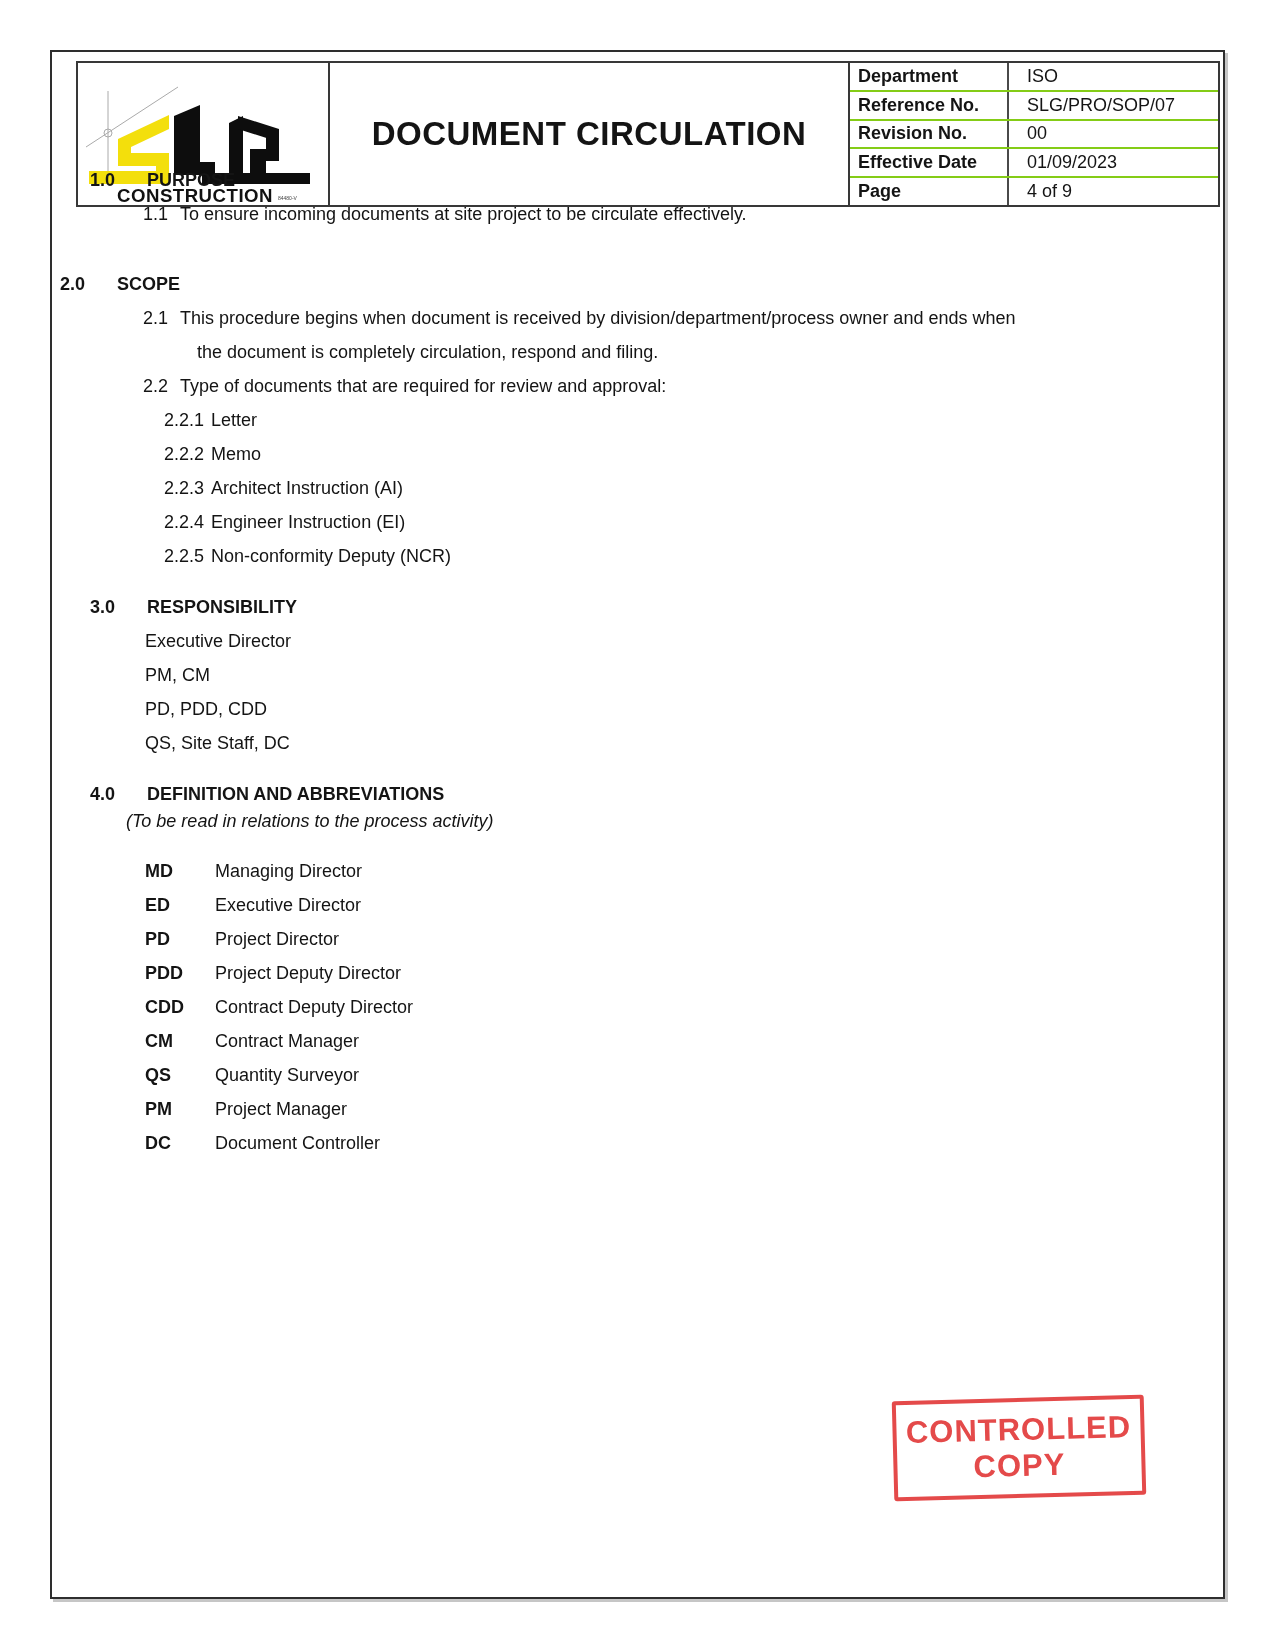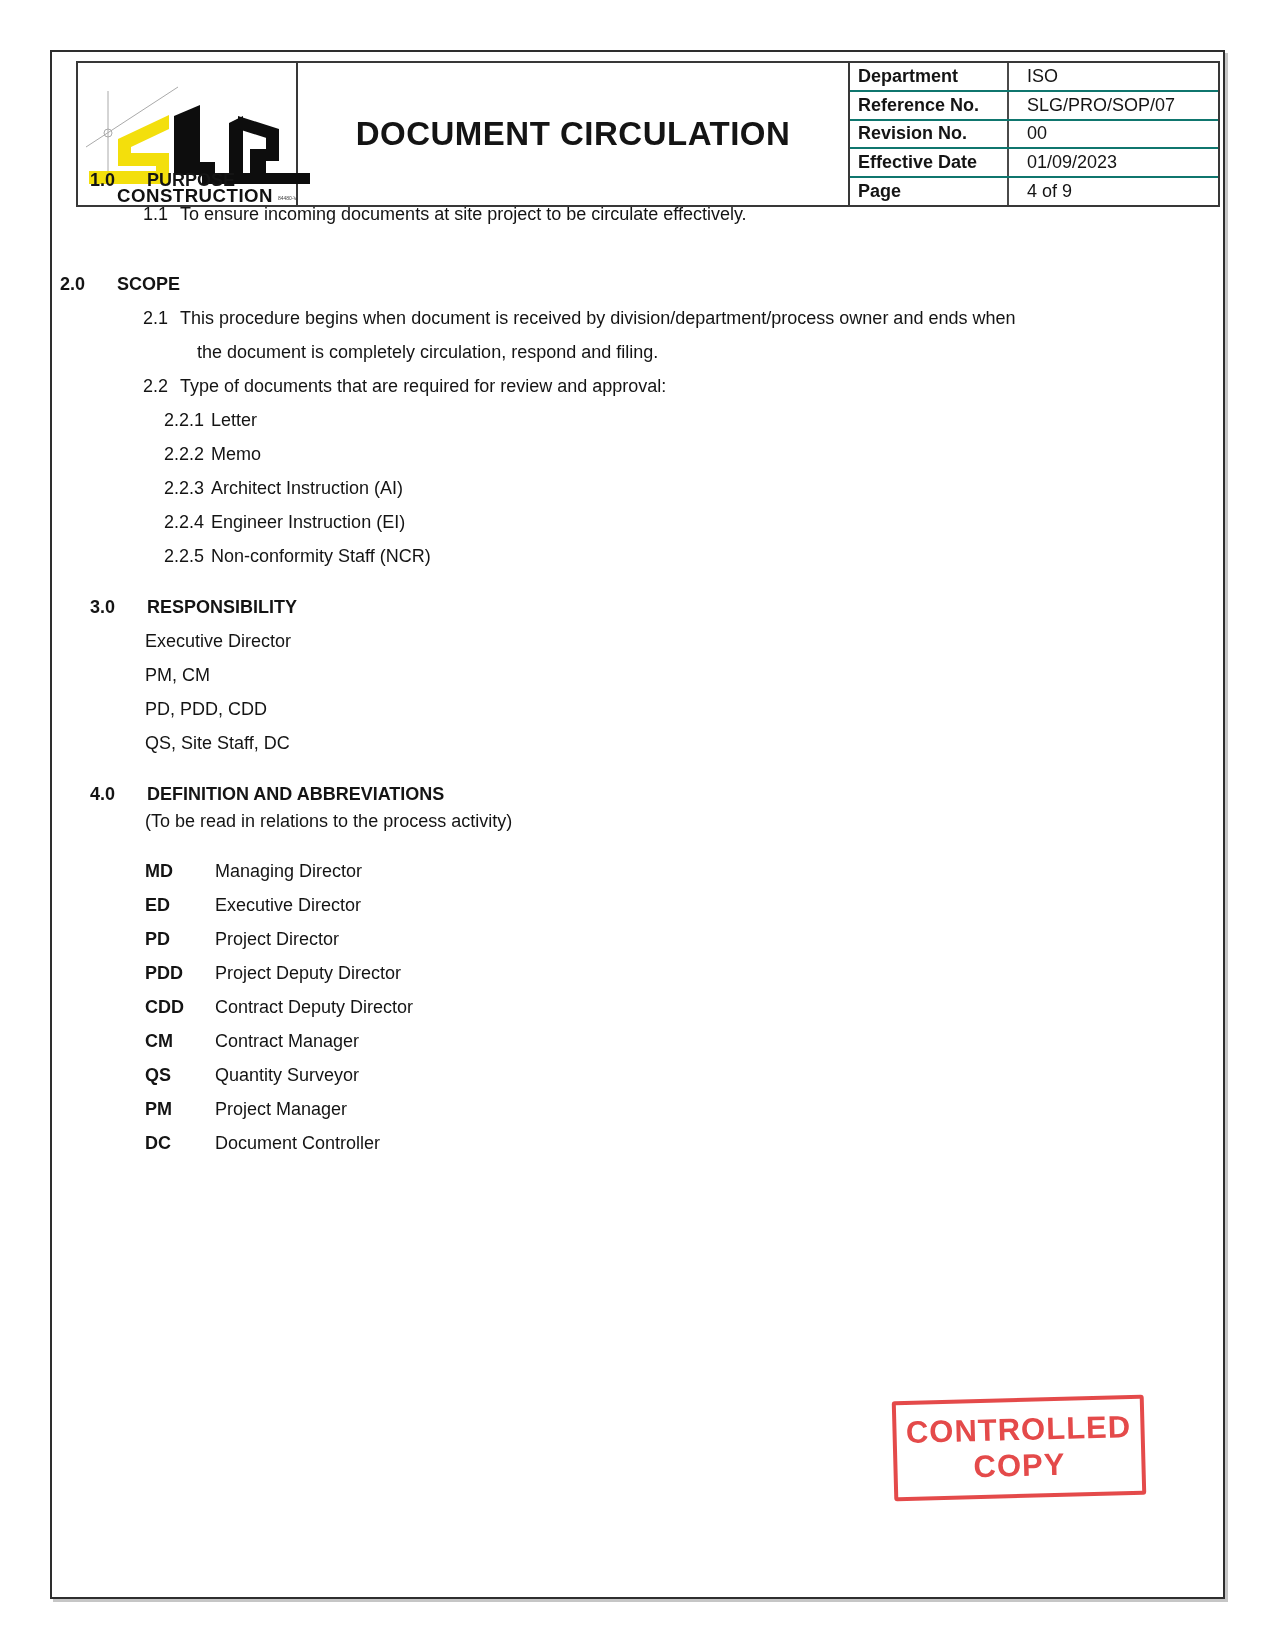--- a/index.html
+++ b/index.html
@@ -12,48 +12,48 @@
     position:absolute; left:50px; top:50px; width:1175px; height:1549px;
     border:2px solid #2e2e2e; background:#ffffff;
     box-shadow:3px 3px 0 #c6c6c6;
   }
 
   
   .header{
     position:absolute; left:24px; top:9px; width:1144px; height:146px;
     border:2px solid #383838; display:flex; background:#fff;
   }
-  .logo-cell{ width:220px; border-right:2px solid #383838; position:relative; }
+  .logo-cell{ width:252px; border-right:2px solid #383838; position:relative; }
   .logo-cell svg{ position:absolute; left:0; top:0; }
   .title-cell{
     flex:1; display:flex; align-items:center; justify-content:center;
     font-size:33px; font-weight:700; letter-spacing:.5px; white-space:nowrap;
   }
   .meta{ width:370px; border-left:2px solid #383838; display:flex; flex-direction:column; }
-  .meta-row{ flex:1; display:flex; border-bottom:2px solid #0f766e; }
+  .meta-row{ flex:1; display:flex; border-bottom:2px solid #84cc16; }
   .meta-row:last-child{ border-bottom:none; }
   .meta-label{
     width:159px; border-right:2px solid #4a4a4a; font-weight:700; font-size:18px;
     display:flex; align-items:center; padding-left:8px; white-space:nowrap;
   }
   .meta-value{
     flex:1; font-size:18px; display:flex; align-items:center; padding-left:18px; white-space:nowrap;
   }
 
   
   .body{ position:absolute; left:0; top:0; width:1171px; font-size:18px; line-height:34px; }
   .sec-head{ padding-left:38px; font-weight:700; white-space:nowrap; }
   .sec-head .sec-num{ display:inline-block; width:57px; }
   .item{ padding-left:91px; white-space:nowrap; }
   .item .item-num{ display:inline-block; width:37px; }
   .item-cont{ padding-left:145px; white-space:nowrap; }
   .subitem{ padding-left:112px; white-space:nowrap; }
   .subitem .sub-num{ margin-right:7px; }
   .plain-line{ padding-left:93px; white-space:nowrap; }
-  .note-line{ padding-left:93px; line-height:28px; margin-top:-4px; white-space:nowrap; }
+  .note-line{ padding-left:74px; font-style:italic; line-height:28px; margin-top:-4px; white-space:nowrap; }
   .abbr-row{ padding-left:93px; white-space:nowrap; }
   .abbr-term{ display:inline-block; width:70px; font-weight:700; }
 
   .mt-sec2{ margin-top:36px;padding-left:8px; }
   .mt-sec3{ margin-top:17px; }
   .mt-sec4{ margin-top:17px; }
   .mt-first{ margin-top:111px; }
   .mt-abbr{ margin-top:19px; }
 
   
@@ -154,21 +154,21 @@
       <div class="subitem">
         <span class="sub-num">2.2.2</span><span>Memo</span>
       </div>
       <div class="subitem">
         <span class="sub-num">2.2.3</span><span>Architect Instruction (AI)</span>
       </div>
       <div class="subitem">
         <span class="sub-num">2.2.4</span><span>Engineer Instruction (EI)</span>
       </div>
       <div class="subitem">
-        <span class="sub-num">2.2.5</span><span>Non-conformity Staff (NCR)</span>
+        <span class="sub-num">2.2.5</span><span>Non-conformity Deputy (NCR)</span>
       </div>
 
       <div class="sec-head mt-sec3">
         <span class="sec-num">3.0</span><span>RESPONSIBILITY</span>
       </div>
       <div class="plain-line">Executive Director</div>
       <div class="plain-line">PM, CM</div>
       <div class="plain-line">PD, PDD, CDD</div>
       <div class="plain-line">QS, Site Staff, DC</div>
 

